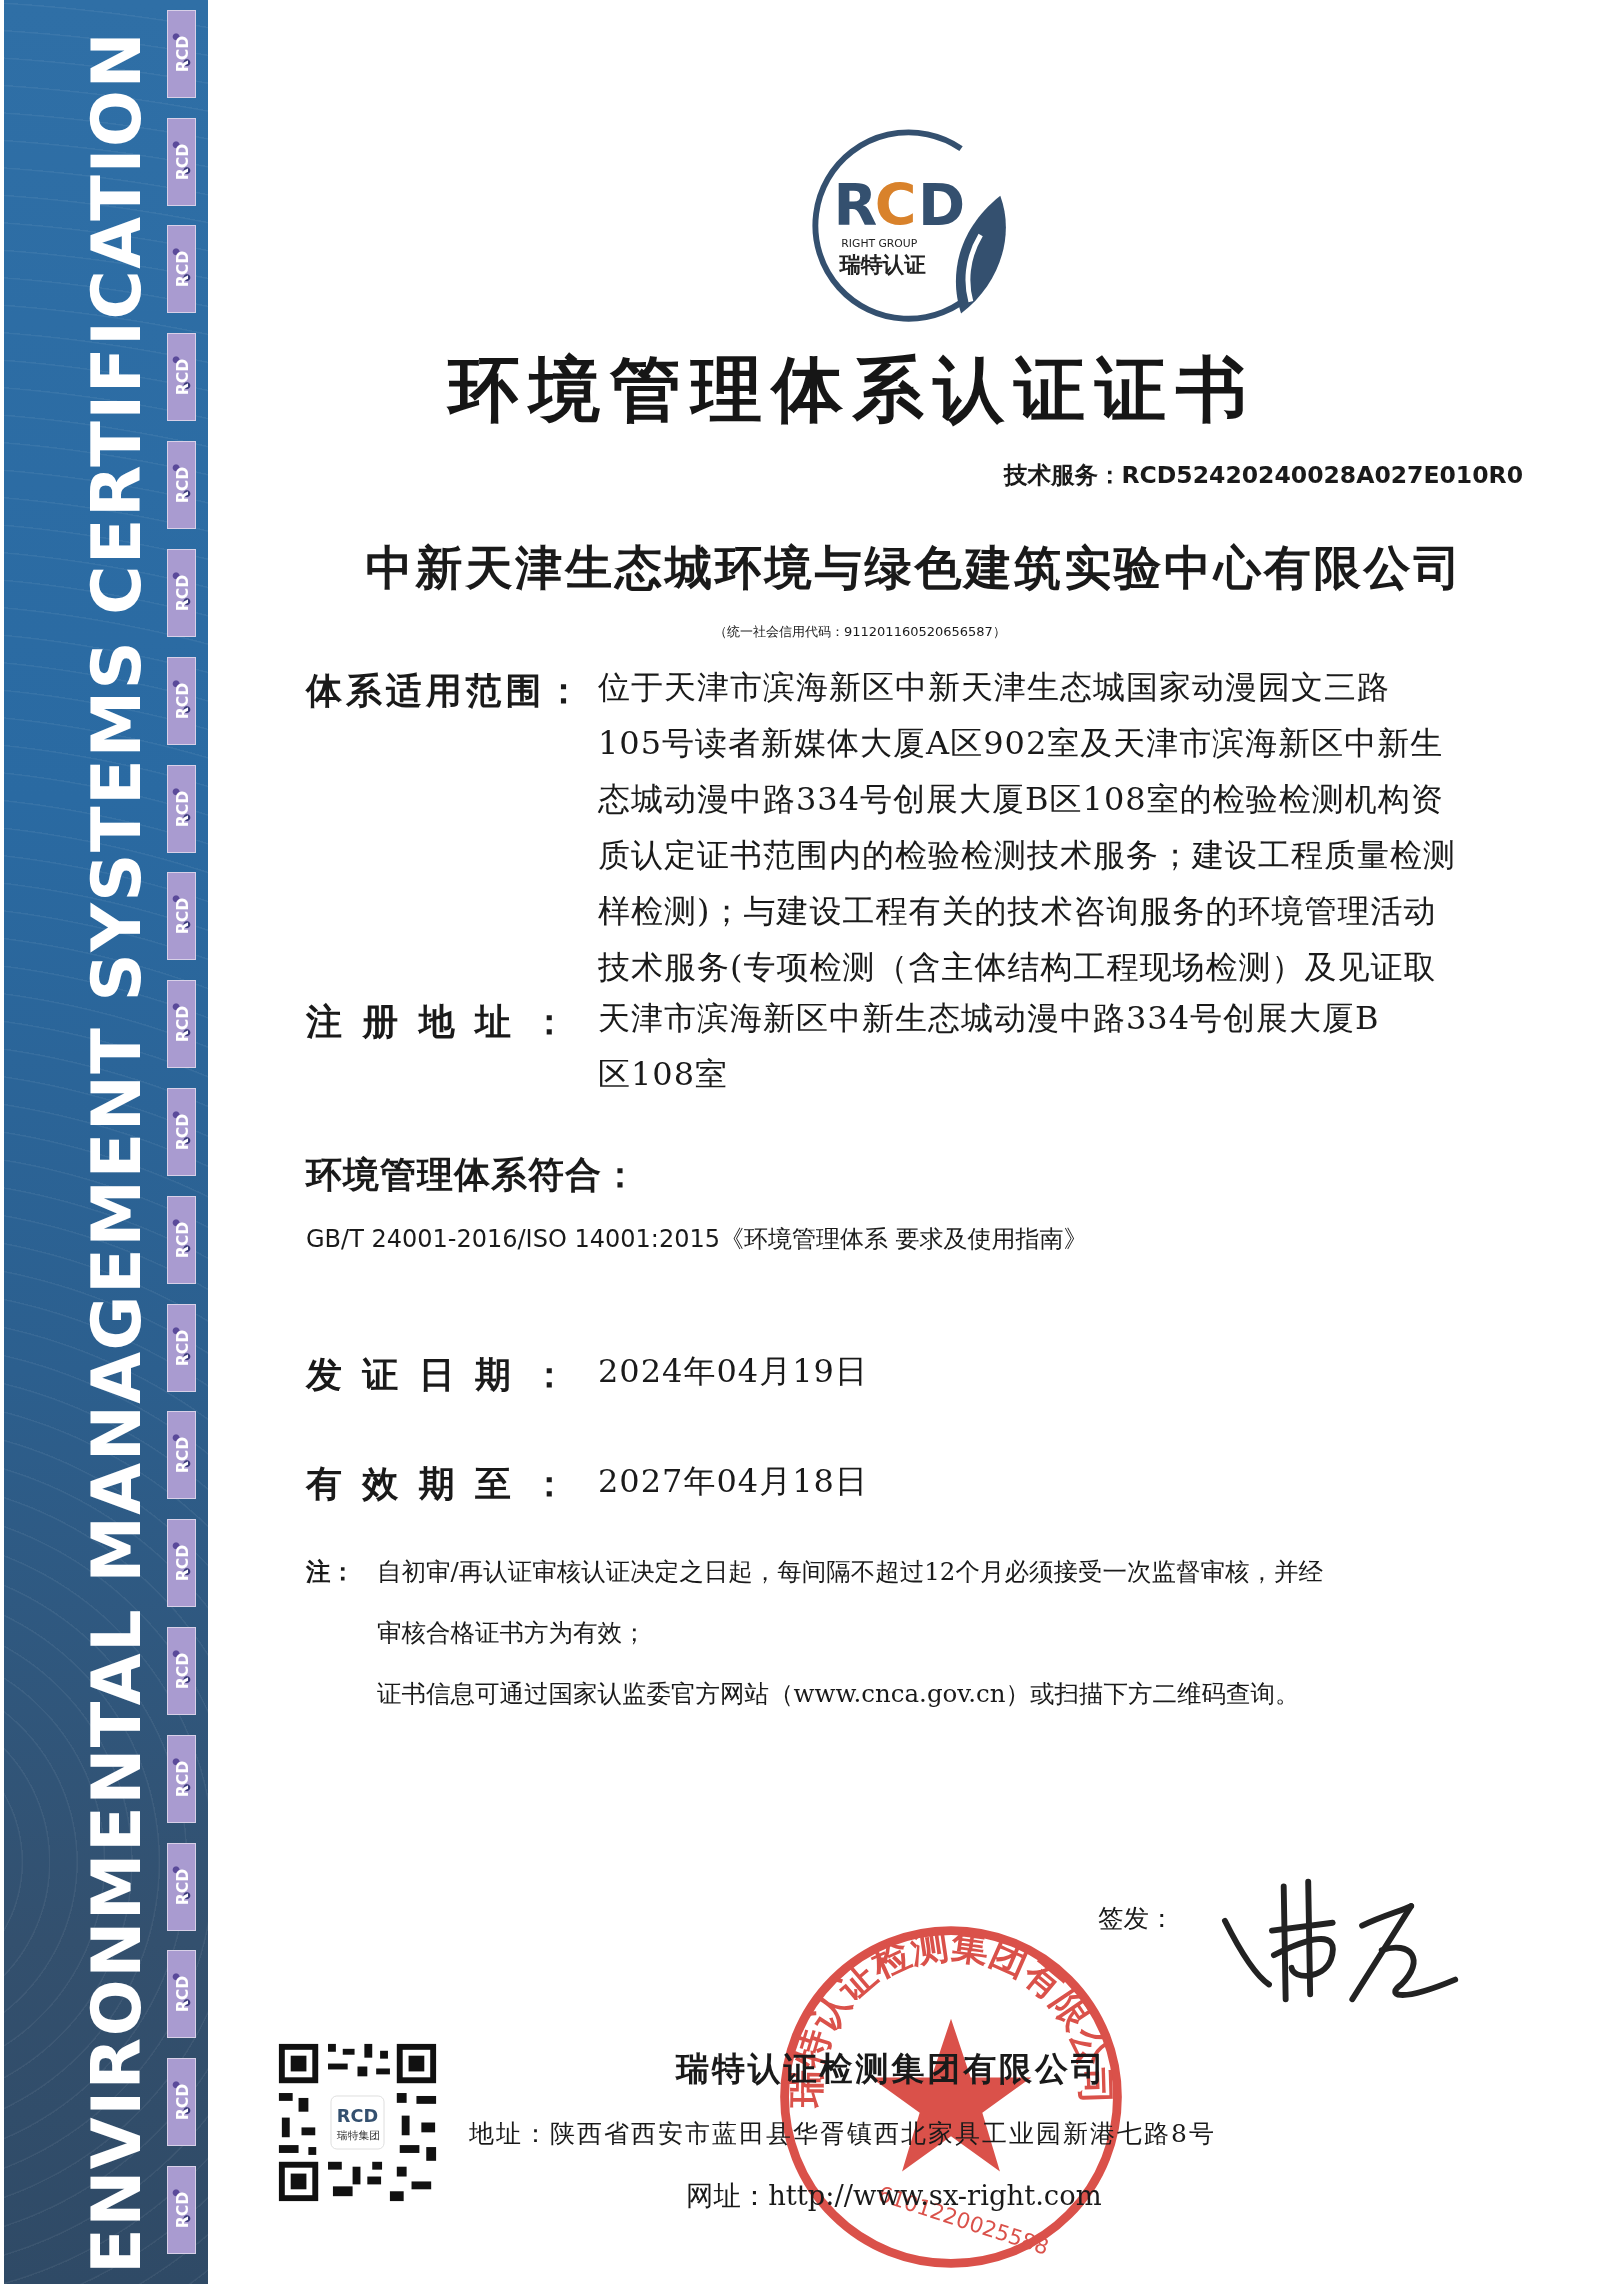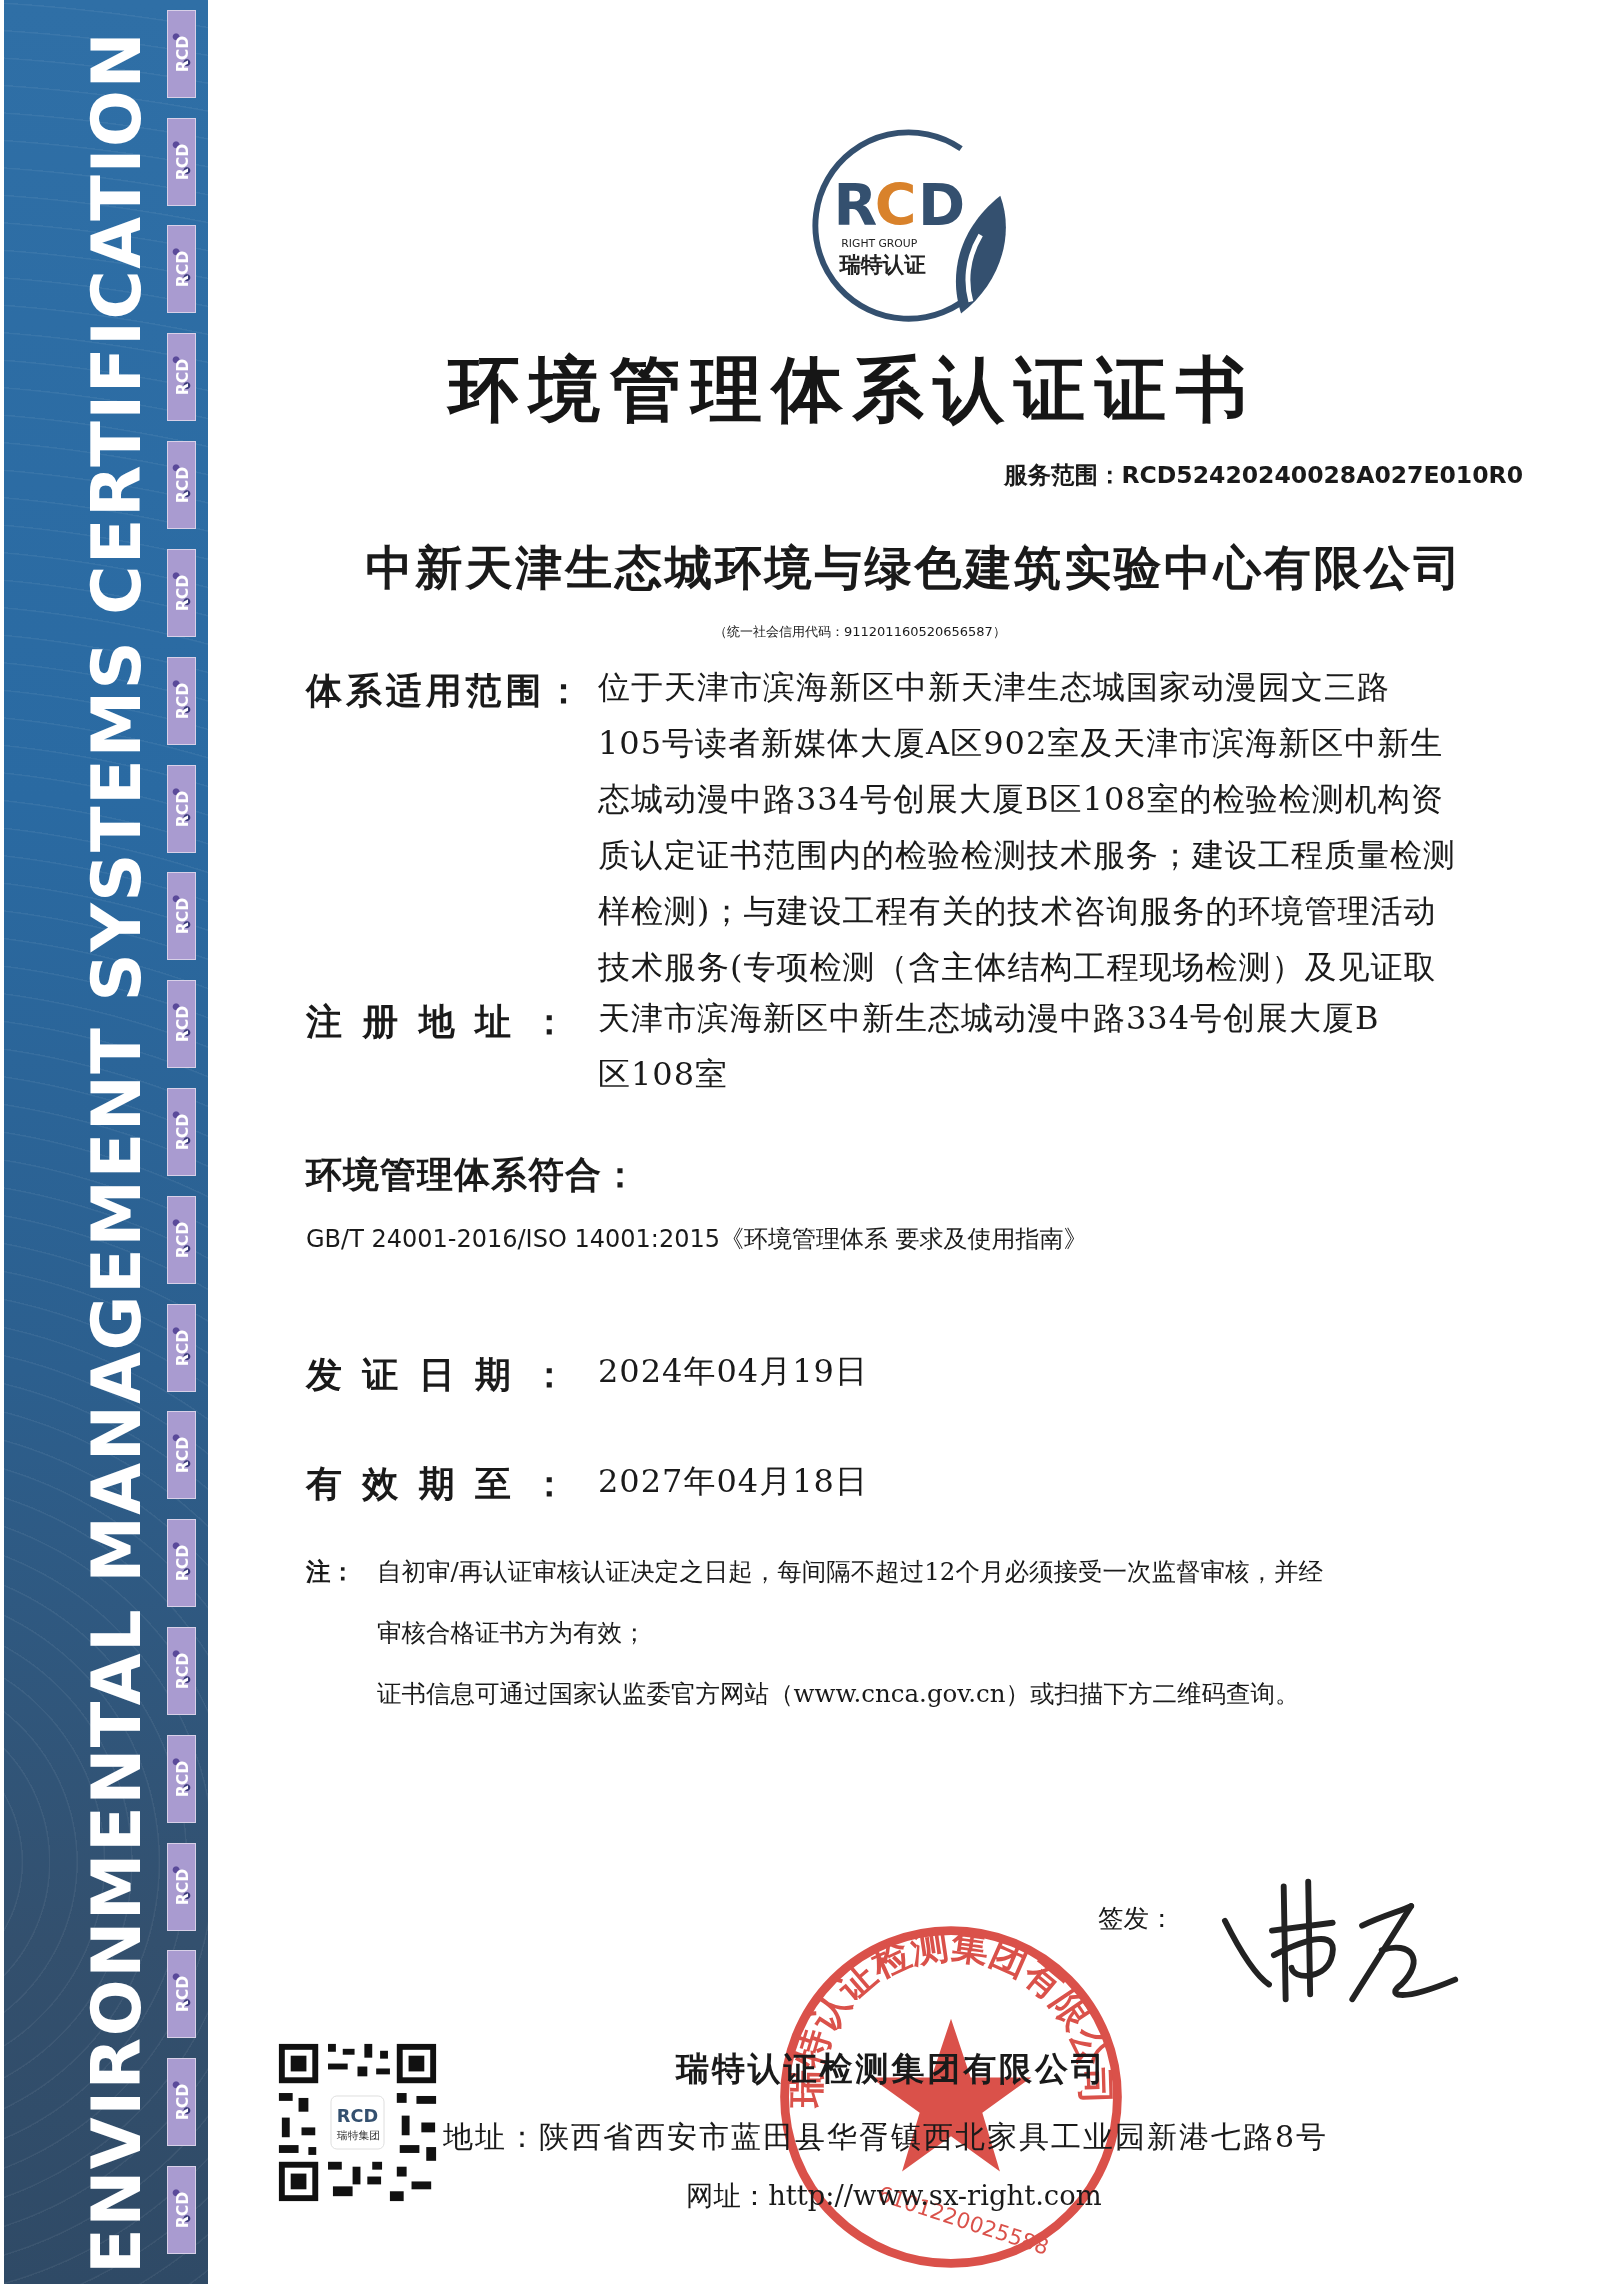--- a/index.html
+++ b/index.html
@@ -39,21 +39,21 @@
   .std { position:absolute; left:306px; top:1223px; font-family:"DejaVu Sans", sans-serif; font-size:24px; }
   .notes { position:absolute; left:306px; top:1541px; font-size:24.5px; line-height:61px; }
   .notes .nl { position:absolute; left:0; top:0; font-weight:bold; }
   .notes .nb { position:absolute; left:71px; top:0; width:1225px; white-space:nowrap; }
 
   .sign-label { position:absolute; left:1098px; top:1901px; font-size:25.5px; }
   .signature { position:absolute; left:1215px; top:1862px; width:255px; height:147px; }
 
   .seal { position:absolute; left:765px; top:1911px; width:372px; height:372px; opacity:0.85; }
   .issuer { position:absolute; left:676px; top:2047px; font-family:"DejaVu Sans", sans-serif; font-weight:bold; font-size:33px; letter-spacing:2.9px; }
-  .issuer-addr { position:absolute; left:443px; top:2117px; font-size:30px; letter-spacing:2px; }
+  .issuer-addr { position:absolute; left:469px; top:2117px; font-size:25px; letter-spacing:2px; }
   .issuer-web { position:absolute; left:686px; top:2178px; font-size:27.4px; }
   .qr { position:absolute; left:274px; top:2039px; width:167px; height:167px; }
 </style>
 </head>
 <body>
 
 <div class="band">
   <div class="band-text">ENVIRONMENTAL MANAGEMENT SYSTEMS CERTIFICATION</div>
 </div>
 <div class="tile-col">
@@ -131,21 +131,21 @@
     <text x="72" y="100" font-family="DejaVu Sans, sans-serif" font-weight="bold" font-size="58" fill="#d9822b">C</text>
     <text x="116" y="100" font-family="DejaVu Sans, sans-serif" font-weight="bold" font-size="58" fill="#34506f">D</text>
     <text x="38" y="122" font-family="DejaVu Sans, sans-serif" font-size="11" fill="#222">RIGHT GROUP</text>
     <text x="36" y="148" font-family="DejaVu Sans, sans-serif" font-weight="bold" font-size="22" fill="#222">瑞特认证</text>
   </svg>
 </div>
 
 <div class="title">环境管理体系认证证书</div>
 
 <div class="certno">
-  <span>服务范围：</span><span>RCD52420240028A027E010R0</span>
+  <span>技术服务：</span><span>RCD52420240028A027E010R0</span>
 </div>
 
 <div class="company">中新天津生态城环境与绿色建筑实验中心有限公司</div>
 <div class="credit">（统一社会信用代码：911201160520656587）</div>
 
 <div class="label" style="top:667px">体系适用范围：</div>
 <div class="value" style="top:659px">
   <div>位于天津市滨海新区中新天津生态城国家动漫园文三路</div>
   <div>105号读者新媒体大厦A区902室及天津市滨海新区中新生</div>
   <div>态城动漫中路334号创展大厦B区108室的检验检测机构资</div>

